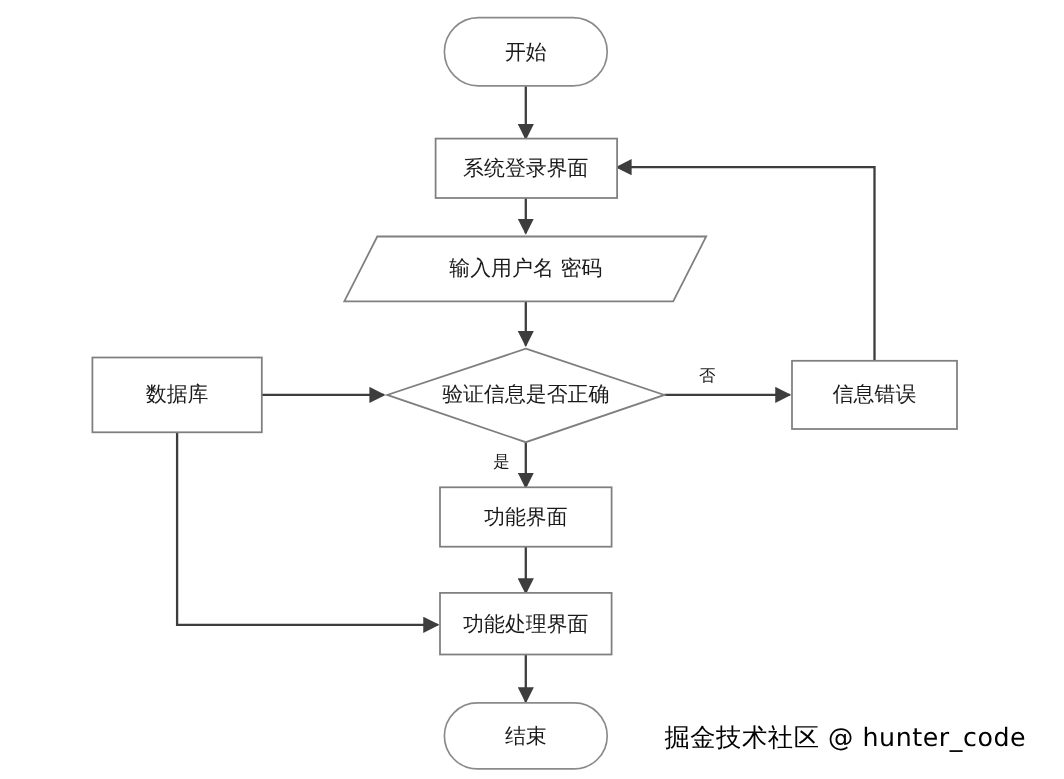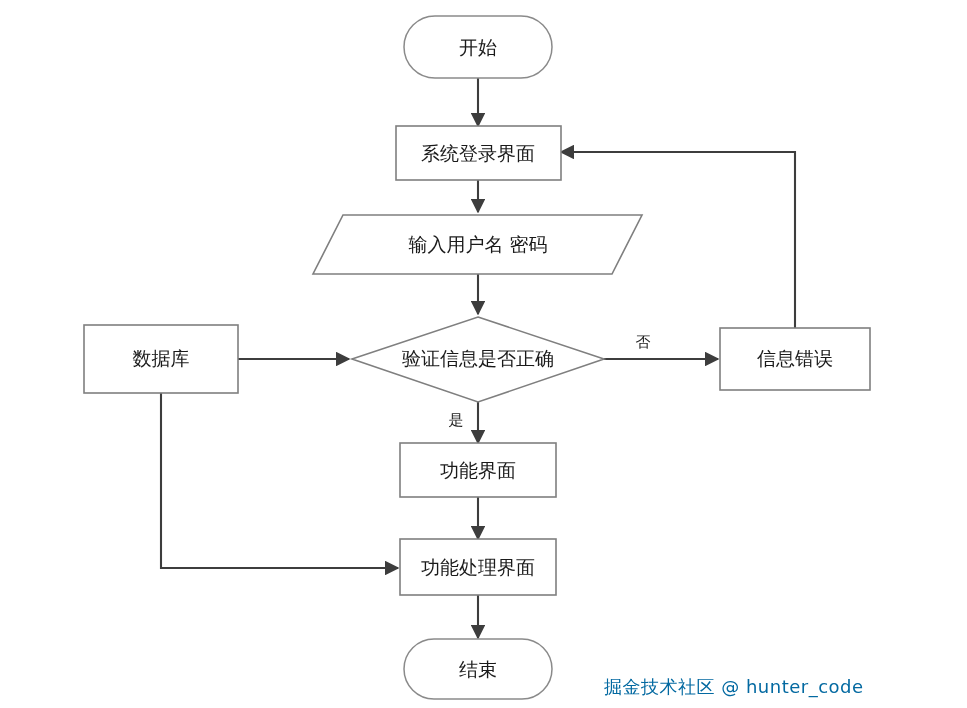--- a/index.html
+++ b/index.html
@@ -50,24 +50,24 @@
   .edge-label {
     font-family: "DejaVu Sans", "Liberation Sans", sans-serif;
     font-size: 15px;
     fill: #1a1a1a;
     text-anchor: middle;
     dominant-baseline: middle;
   }
   .watermark {
     position: absolute;
     left: 604px;
-    top: 675px;
+    top: 655px;
     font-family: "DejaVu Sans", "Liberation Sans", sans-serif;
-    font-size: 18px;
-    color: #0369a1;
+    font-size: 23px;
+    color: #000000;
     white-space: nowrap;
     letter-spacing: 0.5px;
   }
 </style>
 </head>
 <body>
 
 <div id="canvas">
 
   <svg id="flow" viewBox="0 0 967 708">

